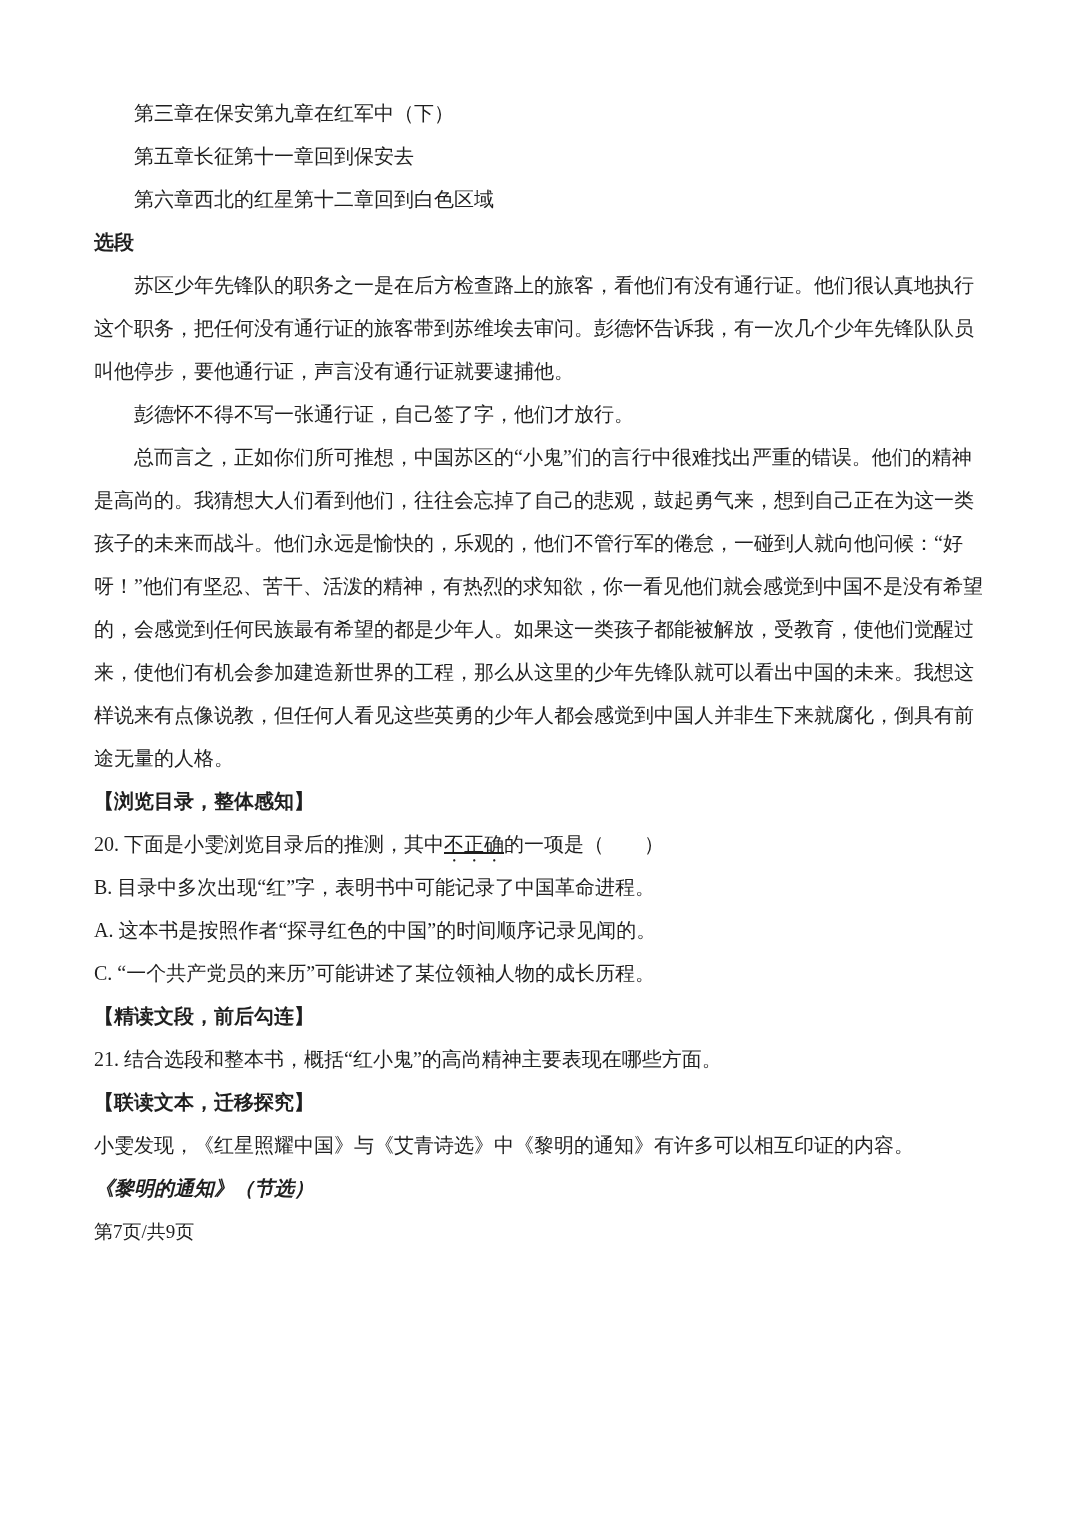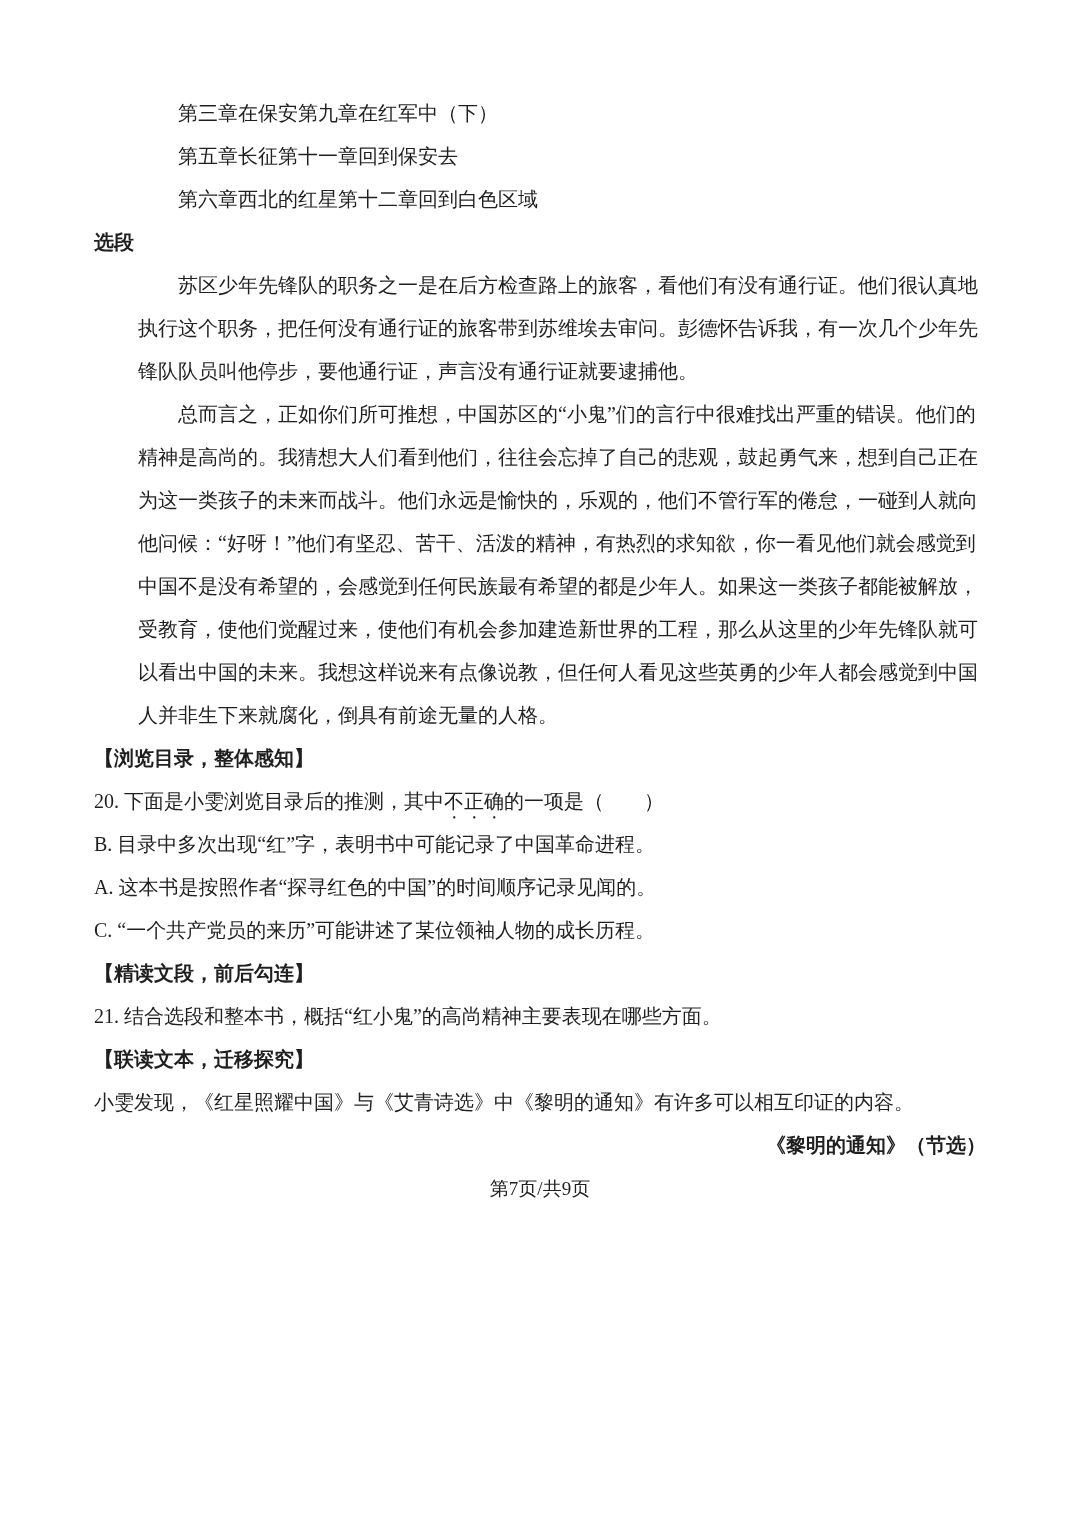--- a/index.html
+++ b/index.html
@@ -21,53 +21,56 @@
     padding: 92px 94px 0 94px;
     overflow: hidden;
   }
   p, h3 {
     margin: 0;
     padding: 0;
     font-size: 20px;
     font-weight: normal;
     line-height: 43px;
   }
-  .indent { text-indent: 2em; margin-left: 44px; }
+  .indent { text-indent: 2em; }
   .bold { font-weight: bold; }
   .section-header { font-weight: bold; }
   .poem-title {
     font-weight: bold;
-    text-align: right;
+    font-style: italic;
+    text-align: left;
   }
   .footer-line {
-    text-align: center;
+    text-align: left;
     font-size: 19px;
   }
   .emph {
     -webkit-text-emphasis: filled dot #1f1f1f;
     -webkit-text-emphasis-position: under;
     text-emphasis: filled dot #1f1f1f;
     text-emphasis-position: under right;
+    text-decoration: underline;
   }
 </style>
 </head>
 <body>
 
 <div class="page">
 
   <div>
     <p class="indent">第三章在保安第九章在红军中（下）</p>
     <p class="indent">第五章长征第十一章回到保安去</p>
     <p class="indent">第六章西北的红星第十二章回到白色区域</p>
   </div>
 
   <h3 class="bold">选段</h3>
 
   <div>
     <p class="indent">苏区少年先锋队的职务之一是在后方检查路上的旅客，看他们有没有通行证。他们很认真地执行这个职务，把任何没有通行证的旅客带到苏维埃去审问。彭德怀告诉我，有一次几个少年先锋队队员叫他停步，要他通行证，声言没有通行证就要逮捕他。</p>
+    <p class="indent">彭德怀不得不写一张通行证，自己签了字，他们才放行。</p>
     <p class="indent">总而言之，正如你们所可推想，中国苏区的“小鬼”们的言行中很难找出严重的错误。他们的精神是高尚的。我猜想大人们看到他们，往往会忘掉了自己的悲观，鼓起勇气来，想到自己正在为这一类孩子的未来而战斗。他们永远是愉快的，乐观的，他们不管行军的倦怠，一碰到人就向他问候：“好呀！”他们有坚忍、苦干、活泼的精神，有热烈的求知欲，你一看见他们就会感觉到中国不是没有希望的，会感觉到任何民族最有希望的都是少年人。如果这一类孩子都能被解放，受教育，使他们觉醒过来，使他们有机会参加建造新世界的工程，那么从这里的少年先锋队就可以看出中国的未来。我想这样说来有点像说教，但任何人看见这些英勇的少年人都会感觉到中国人并非生下来就腐化，倒具有前途无量的人格。</p>
   </div>
 
   <h3 class="section-header">【浏览目录，整体感知】</h3>
 
   <p><span>20. 下面是小雯浏览目录后的推测，其中</span><span class="emph">不正确</span><span>的一项是（　　）</span></p>
 
   <p>B. 目录中多次出现“红”字，表明书中可能记录了中国革命进程。</p>
   <p>A. 这本书是按照作者“探寻红色的中国”的时间顺序记录见闻的。</p>
   <p>C. “一个共产党员的来历”可能讲述了某位领袖人物的成长历程。</p>

